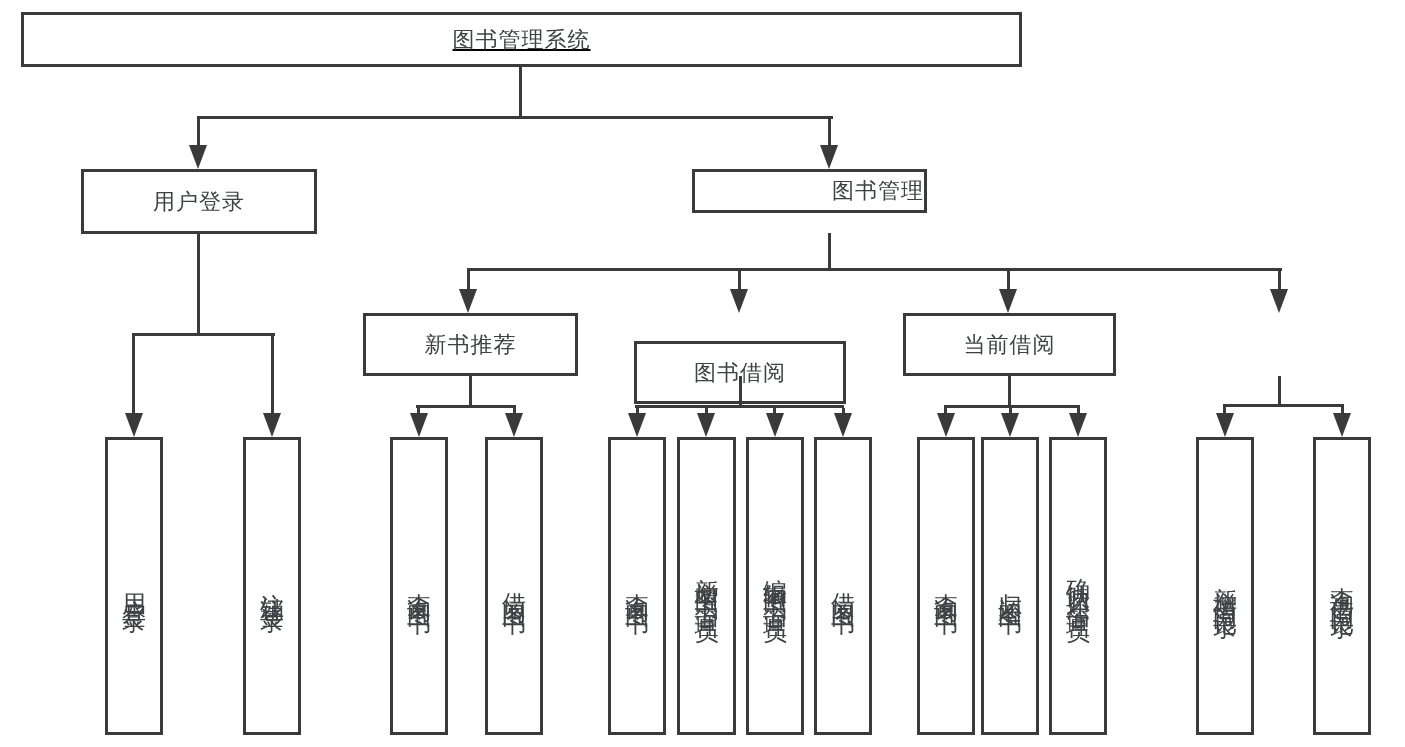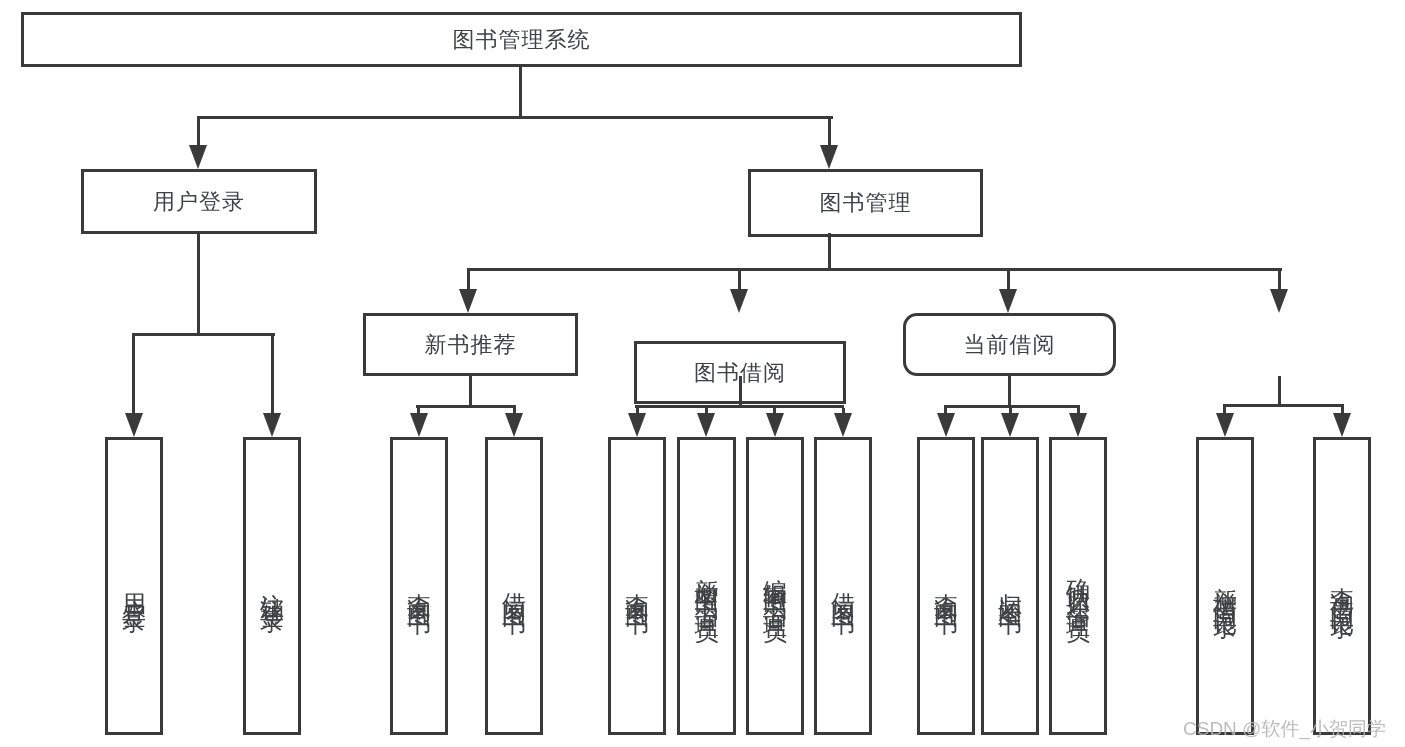--- a/index.html
+++ b/index.html
@@ -44,35 +44,35 @@
     font-size:19px;color:#b5b5b5;opacity:.9;
     white-space:nowrap;z-index:5;
     font-family:"Liberation Sans","DejaVu Sans",sans-serif;
   }
 </style>
 </head>
 <body>
 
 <div class="canvas">
 
-  <div class="node" style="left:21px;top:12px;width:1001px;height:55px;">
+  <div class="node" style="left:21px;top:12px;width:1001px;height:55px;text-decoration:underline;">
     <span class="hlabel">图书管理系统</span>
   </div>
 
   <div class="line" style="left:519px;top:67px;width:3px;height:52px;"></div>
   <div class="line" style="left:197px;top:116px;width:636px;height:3px;"></div>
   <div class="line" style="left:197px;top:118px;width:3px;height:30px;"></div>
   <div class="line" style="left:828px;top:118px;width:3px;height:30px;"></div>
   <div class="arrow" style="left:189px;top:145px;"></div>
   <div class="arrow" style="left:820px;top:145px;"></div>
 
   <div class="node" style="left:81px;top:169px;width:236px;height:65px;">
     <span class="hlabel">用户登录</span>
   </div>
-  <div class="node" style="left:748px;top:169px;width:235px;height:68px;">
+  <div class="node" style="left:692px;top:169px;width:235px;height:44px;justify-content:flex-end;">
     <span class="hlabel">图书管理</span>
   </div>
 
   <div class="line" style="left:197px;top:234px;width:3px;height:102px;"></div>
   <div class="line" style="left:132px;top:333px;width:143px;height:3px;"></div>
   <div class="line" style="left:132px;top:336px;width:3px;height:78px;"></div>
   <div class="line" style="left:271px;top:336px;width:3px;height:78px;"></div>
   <div class="arrow" style="left:125px;top:413px;"></div>
   <div class="arrow" style="left:263px;top:413px;"></div>
 
@@ -86,21 +86,21 @@
   <div class="arrow" style="left:730px;top:289px;"></div>
   <div class="arrow" style="left:999px;top:289px;"></div>
   <div class="arrow" style="left:1270px;top:289px;"></div>
 
   <div class="node" style="left:363px;top:313px;width:215px;height:63px;text-align:center;">
     <span class="hlabel">新书推荐</span>
   </div>
   <div class="node" style="left:634px;top:313px;width:212px;height:63px;margin-top:28px;">
     <span class="hlabel">图书借阅</span>
   </div>
-  <div class="node" style="left:903px;top:313px;width:213px;height:63px;border-radius:14px;">
+  <div class="node" style="left:903px;top:313px;width:213px;height:63px;">
     <span class="hlabel">当前借阅</span>
   </div>
 
   <div class="line" style="left:469px;top:376px;width:3px;height:32px;"></div>
   <div class="line" style="left:416px;top:405px;width:100px;height:3px;"></div>
   <div class="line" style="left:417px;top:408px;width:3px;height:8px;"></div>
   <div class="line" style="left:513px;top:408px;width:3px;height:8px;"></div>
   <div class="arrow" style="left:410px;top:413px;"></div>
   <div class="arrow" style="left:505px;top:413px;"></div>
 
@@ -168,15 +168,14 @@
     <span class="vlabel">确认归还（管理员）</span>
   </div>
 
   <div class="node vnode" style="left:1196px;top:437px;width:58px;height:298px;">
     <span class="vlabel">新增借阅记录</span>
   </div>
   <div class="node vnode" style="left:1313px;top:437px;width:58px;height:298px;">
     <span class="vlabel">查询借阅记录</span>
   </div>
 
-  <div class="watermark">CSDN @软件_小贺同学</div>
 
 </div>
 
 </body></html>

